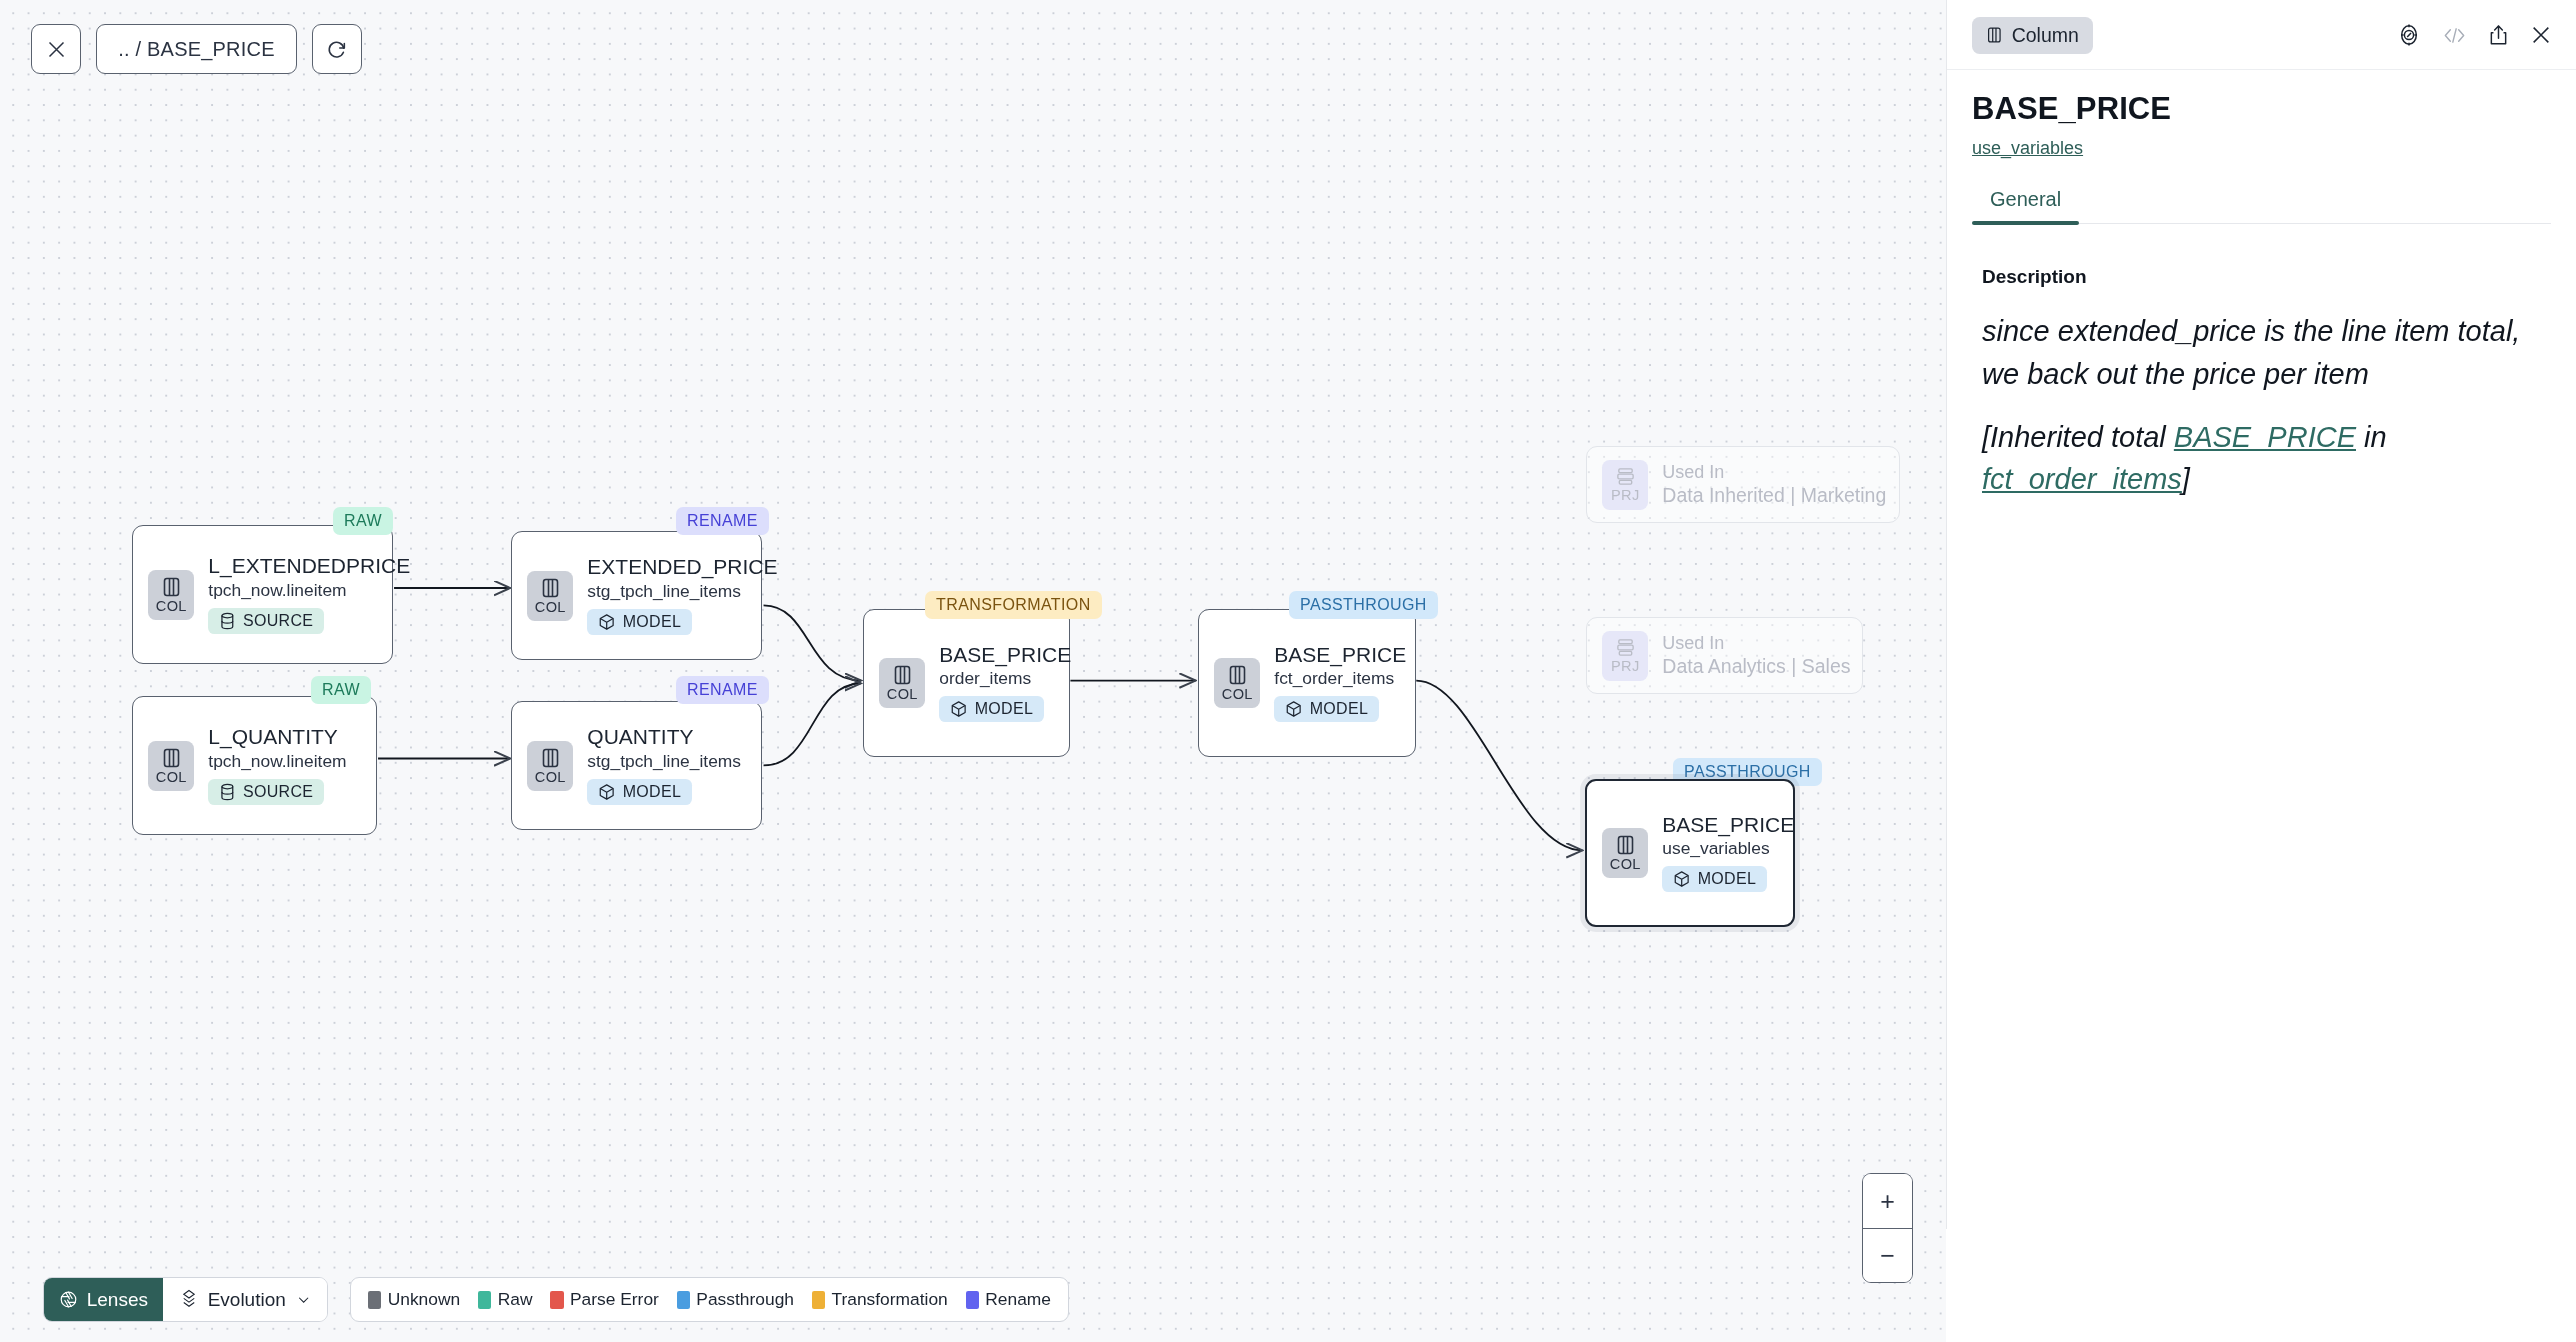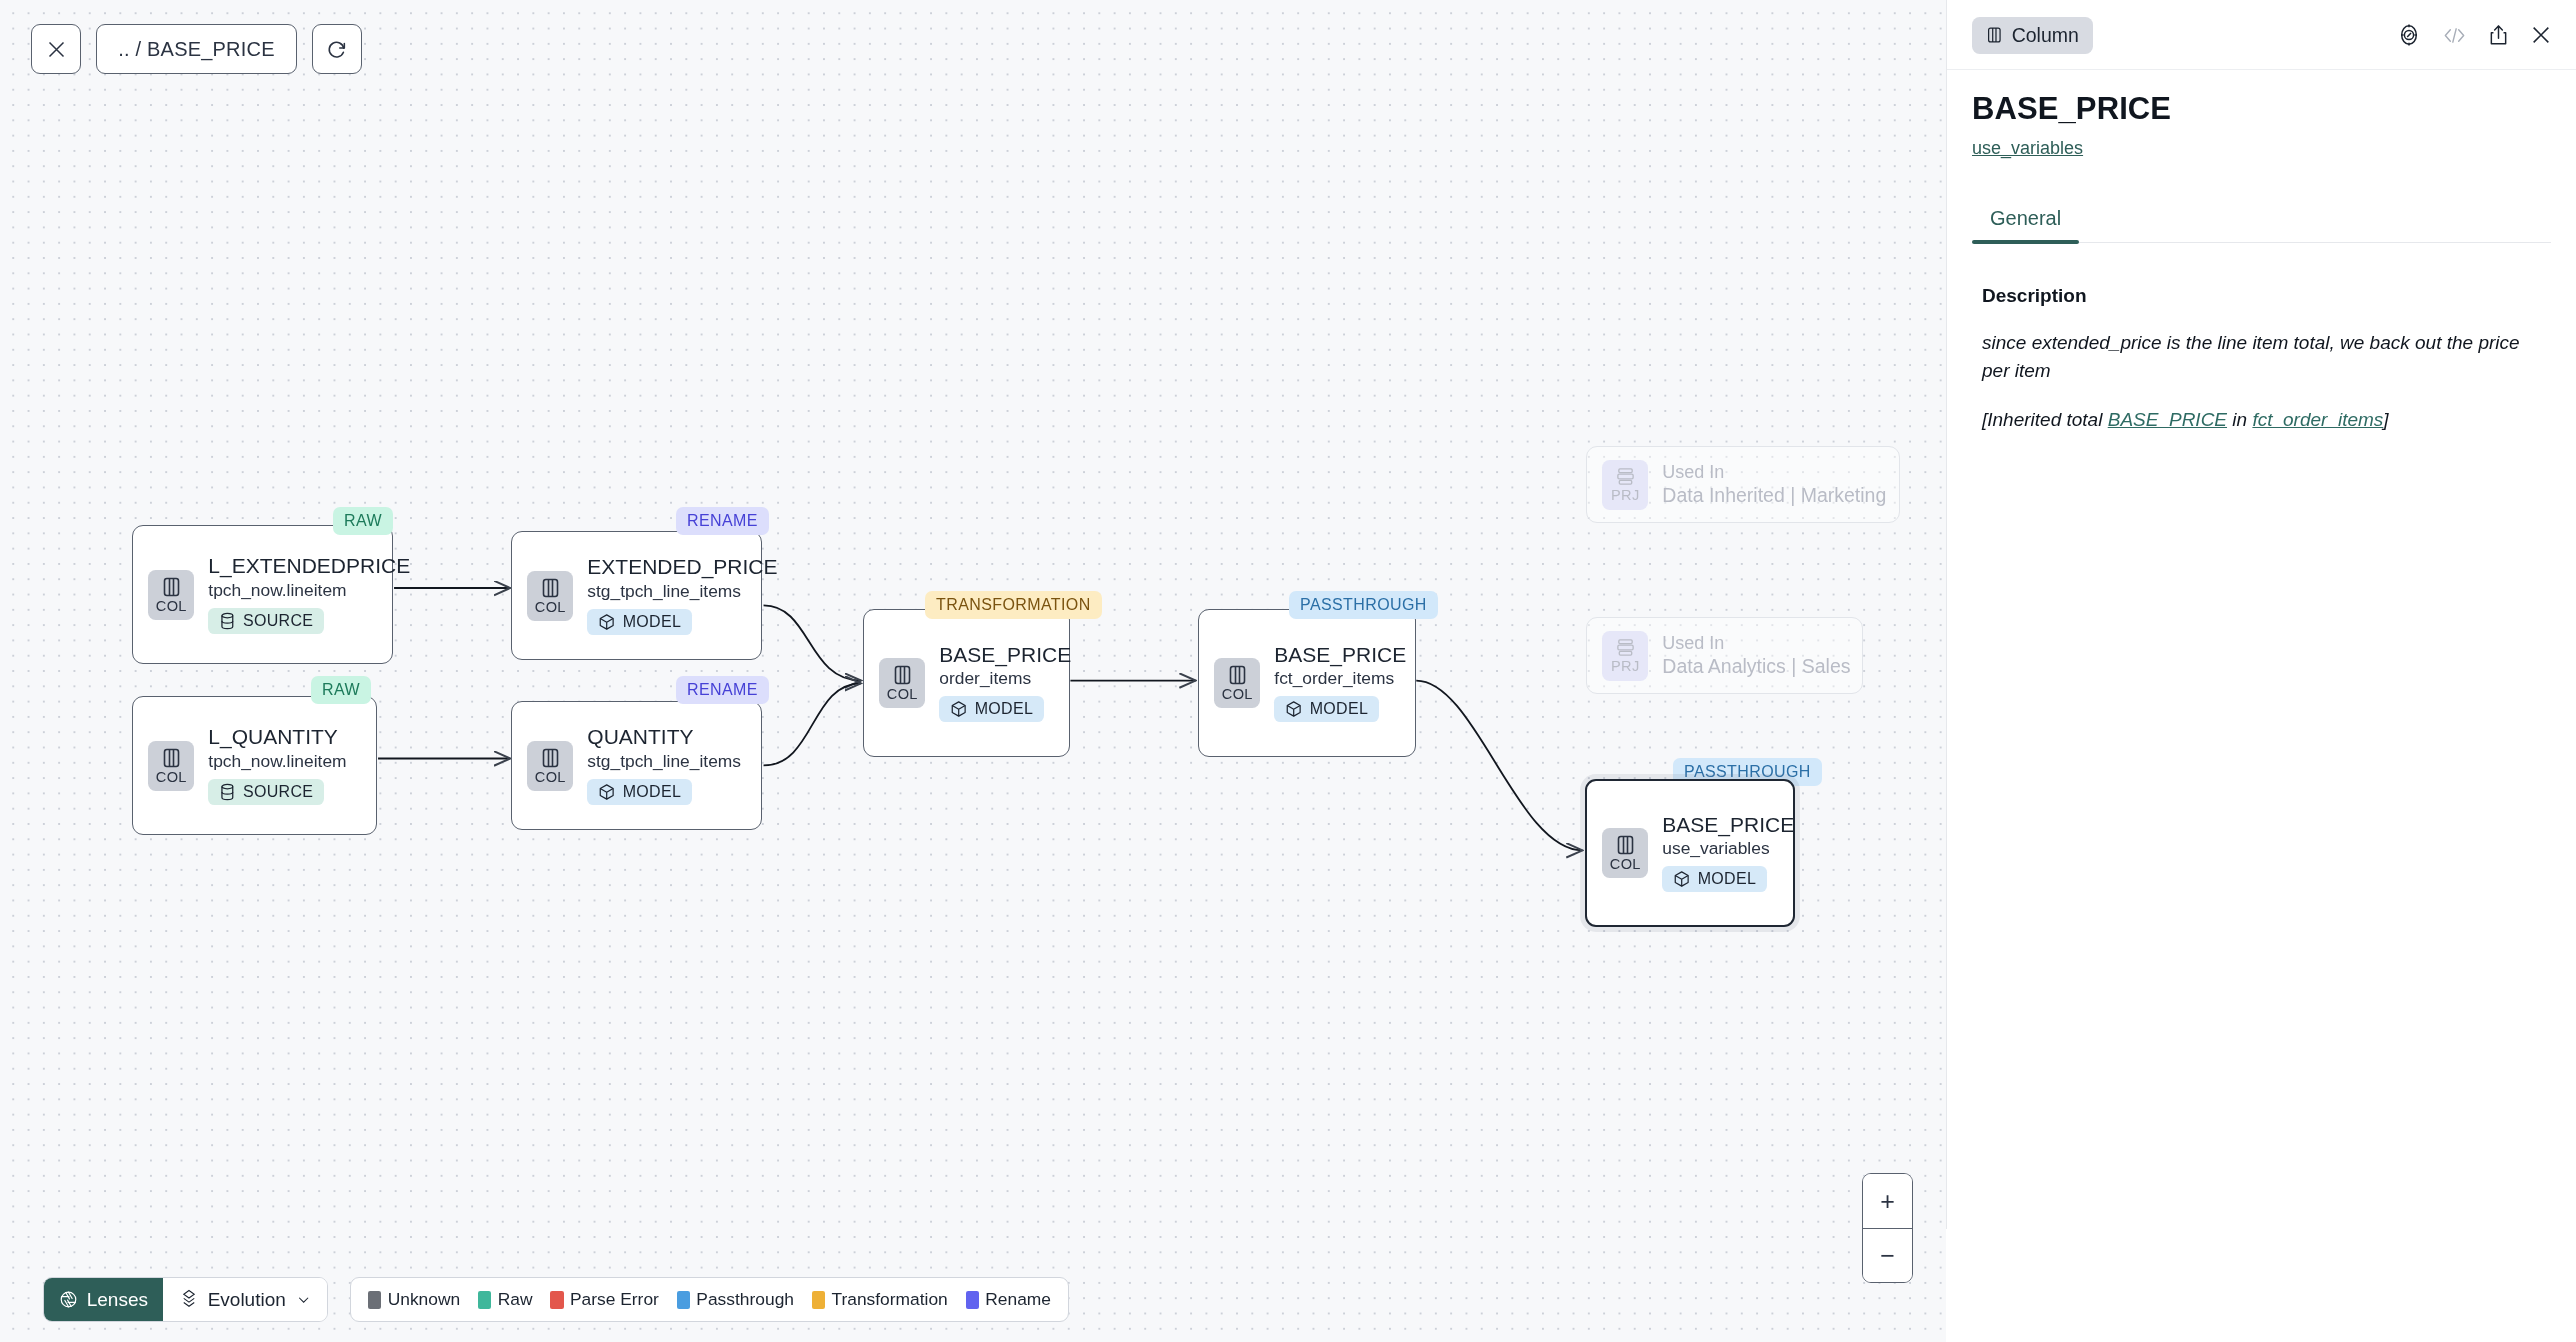--- a/index.html
+++ b/index.html
@@ -107,26 +107,26 @@
 
   
   .panel { width: 630px; height: 1229px; background: #ffffff; display: flex; flex-direction: column; border-left: 0.7px solid #e6e8ec; }
   .panel-head { display: flex; align-items: center; justify-content: space-between; padding: 16.7px 24px 15.3px 25px; border-bottom: 0.7px solid #eceef1; }
   .kind-pill { display: inline-flex; align-items: center; gap: 9px; background: #d8dbe2; color: #1c2430; border-radius: 7.7px; padding: 7px 14px; font-size: 19.5px; cursor: pointer; }
   .panel-actions { display: flex; align-items: center; gap: 21px; color: #1c2430; }
   .panel-actions .act { cursor: pointer; display: flex; }
   .panel-body { padding: 21px 25px 0 25px; }
   .panel-title { font-size: 31px; font-weight: bold; color: #10161f; letter-spacing: 0.1px; }
   .panel-link { display: inline-block; margin-top: 11px; font-size: 18px; color: #2e5e58; text-decoration: underline; cursor: pointer; }
-  .tabs { margin-top: 48px; border-bottom: 1.4px solid #e6e8ec; display: flex; }
+  .tabs { margin-top: 29px; border-bottom: 1.4px solid #e6e8ec; display: flex; }
   .tab { padding: 0 18px 12.5px 18px; font-size: 20px; color: #2e5e58; cursor: pointer; position: relative; }
   .tab.active::after { content: ""; position: absolute; left: 0; right: 0; bottom: -1.4px; height: 3.5px; background: #2e5e58; border-radius: 2.1px; }
   .section { padding: 42px 25px 0 35px; }
   .section-h { font-size: 19px; font-weight: bold; color: #10161f; }
-  .desc { margin-top: 22px; font-size: 19px; font-style: italic; color: #10161f; line-height: 1.45; }
+  .desc { margin-top: 22px; font-size: 29px; font-style: italic; color: #10161f; line-height: 1.45; }
   .desc.second { margin-top: 21px; }
   .desc a { color: #2e6b63; text-decoration: underline; font-style: italic; cursor: pointer; }
 </style>
 </head>
 <body>
 
 <div id="app">
 
   <div class="canvas">
 

